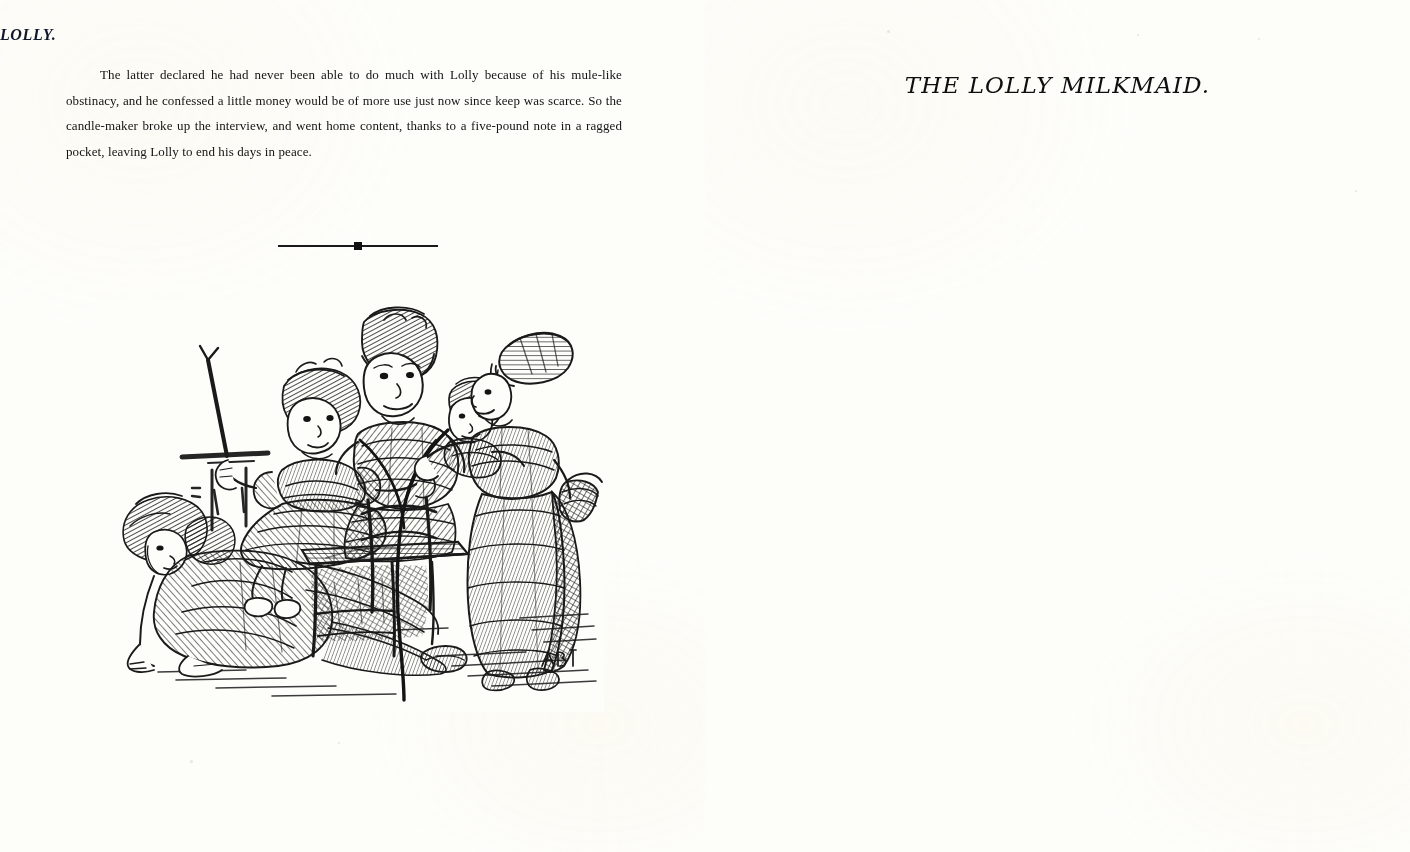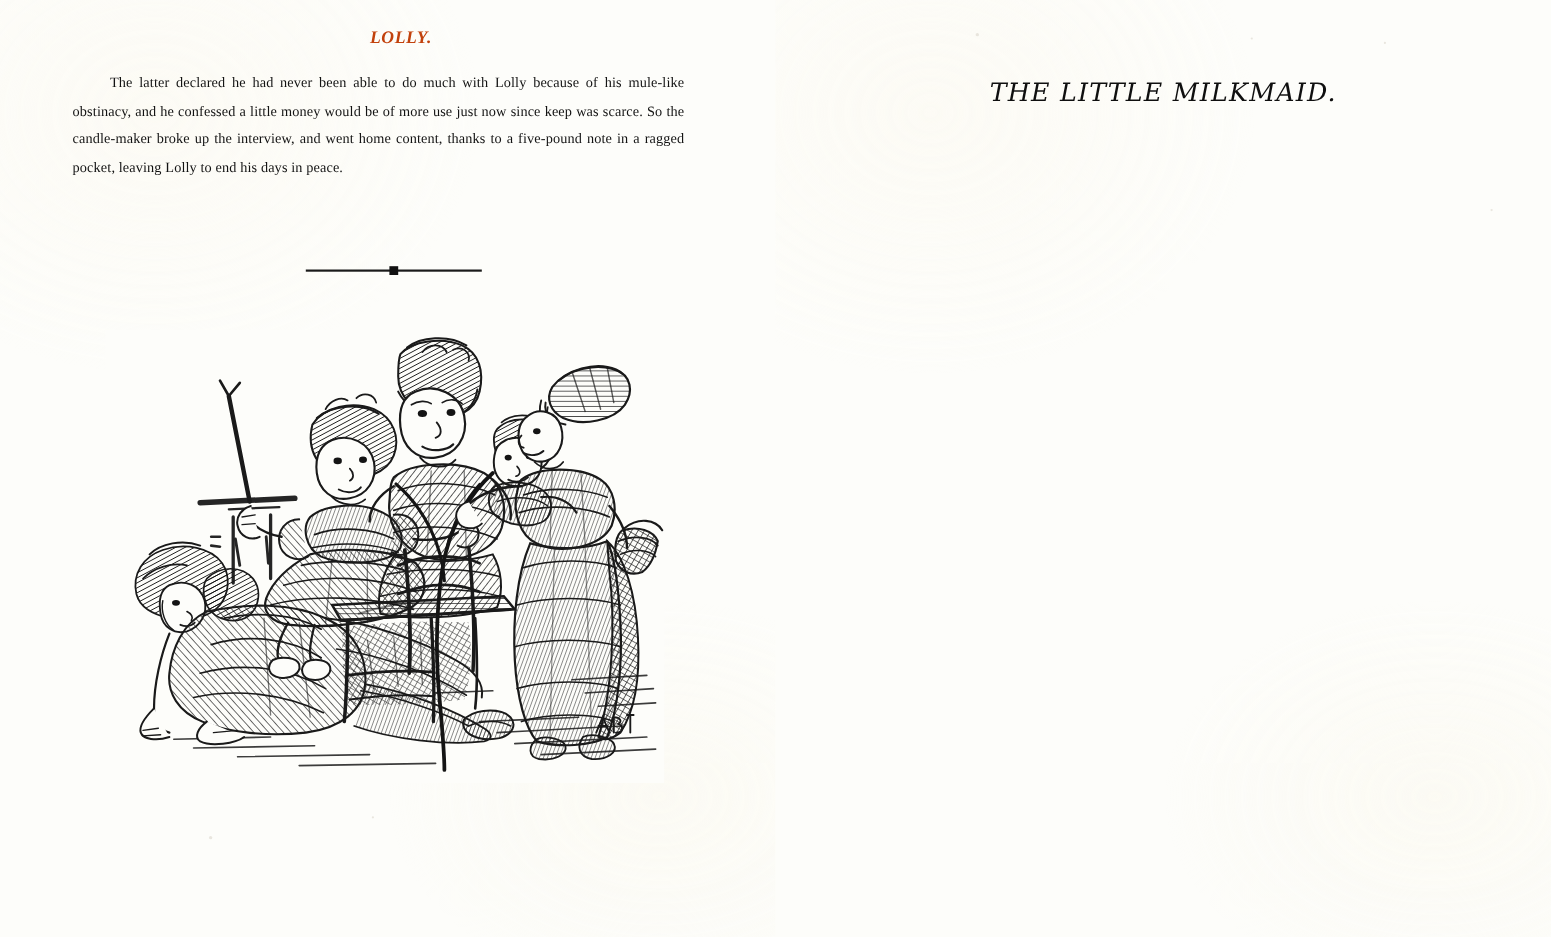--- a/index.html
+++ b/index.html
@@ -40,28 +40,27 @@
     background:
       radial-gradient(ellipse 60% 40% at 20% 12%, rgba(252,250,243,0.85), rgba(253,253,250,0) 70%),
       radial-gradient(ellipse 50% 30% at 85% 85%, rgba(251,249,240,0.7), rgba(253,253,250,0) 70%);
     opacity: .9;
   }
 
   
   .running-head {
     position: absolute;
     top: 26px;
-    left: 12px;
+    left: 0;
     width: 100%;
-    text-align: center;
     font-style: italic;
     font-weight: bold;
     font-size: 16px;
     letter-spacing: .6px;
-    color: #c2410c;
+    color: #0f172a;
   }
   .running-head .rh-text { display: inline-block; }
 
   
   .text-block-left {
     position: absolute;
     left: 66px;
     top: 62px;
     width: 556px;
     font-size: 13px;
@@ -459,21 +458,21 @@
     </div>
 
     <div class="speck" style="left:190px; top:760px; width:3px; height:3px;"></div>
     <div class="speck" style="left:338px; top:742px; width:2px; height:2px;"></div>
   </div>
 
   <div class="page page-right">
     <div class="paper-tint"></div>
 
     <div class="story-title">
-      <span class="swash">THE LITTLE MILKMAID.</span>
+      <span class="swash">THE LOLLY MILKMAID.</span>
     </div>
 
     <div class="speck" style="left:182px; top:30px; width:3px; height:3px;"></div>
     <div class="speck" style="left:432px; top:34px; width:2px; height:2px;"></div>
     <div class="speck" style="left:553px; top:38px; width:2px; height:2px;"></div>
     <div class="speck" style="left:650px; top:190px; width:2px; height:2px;"></div>
   </div>
 
 </div>
 

